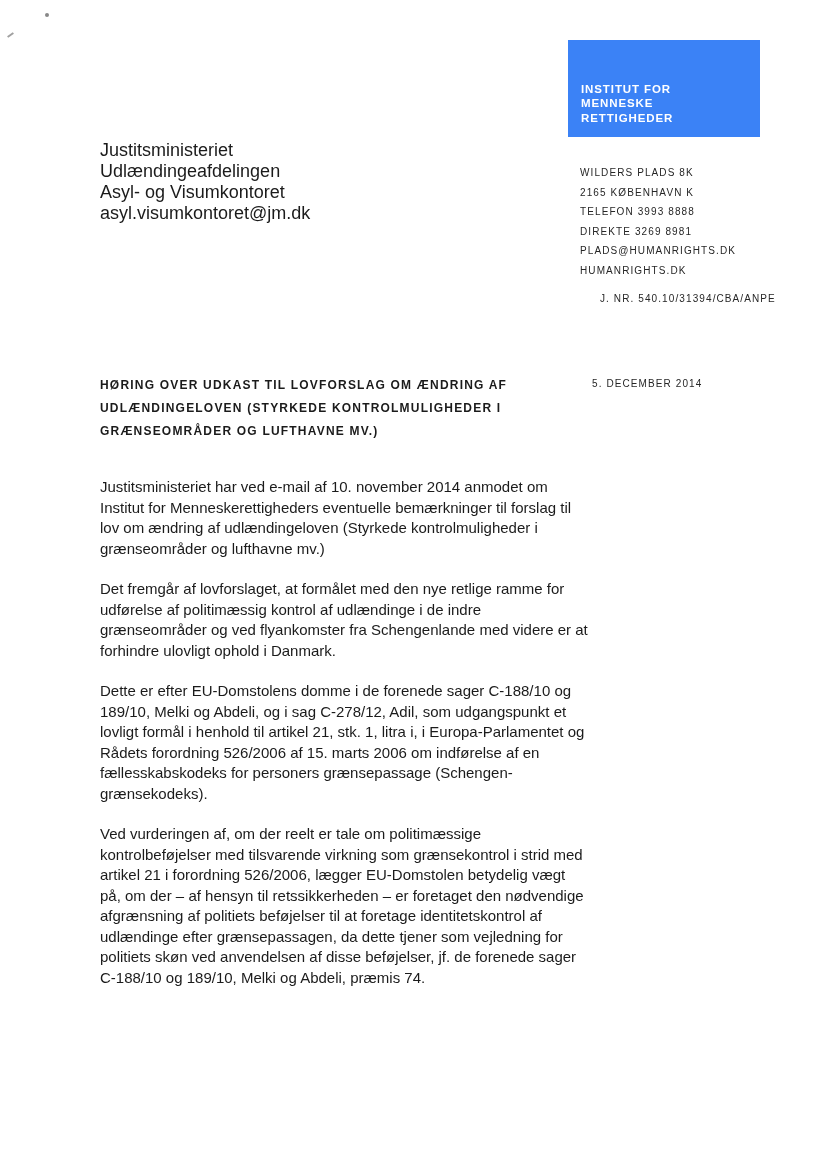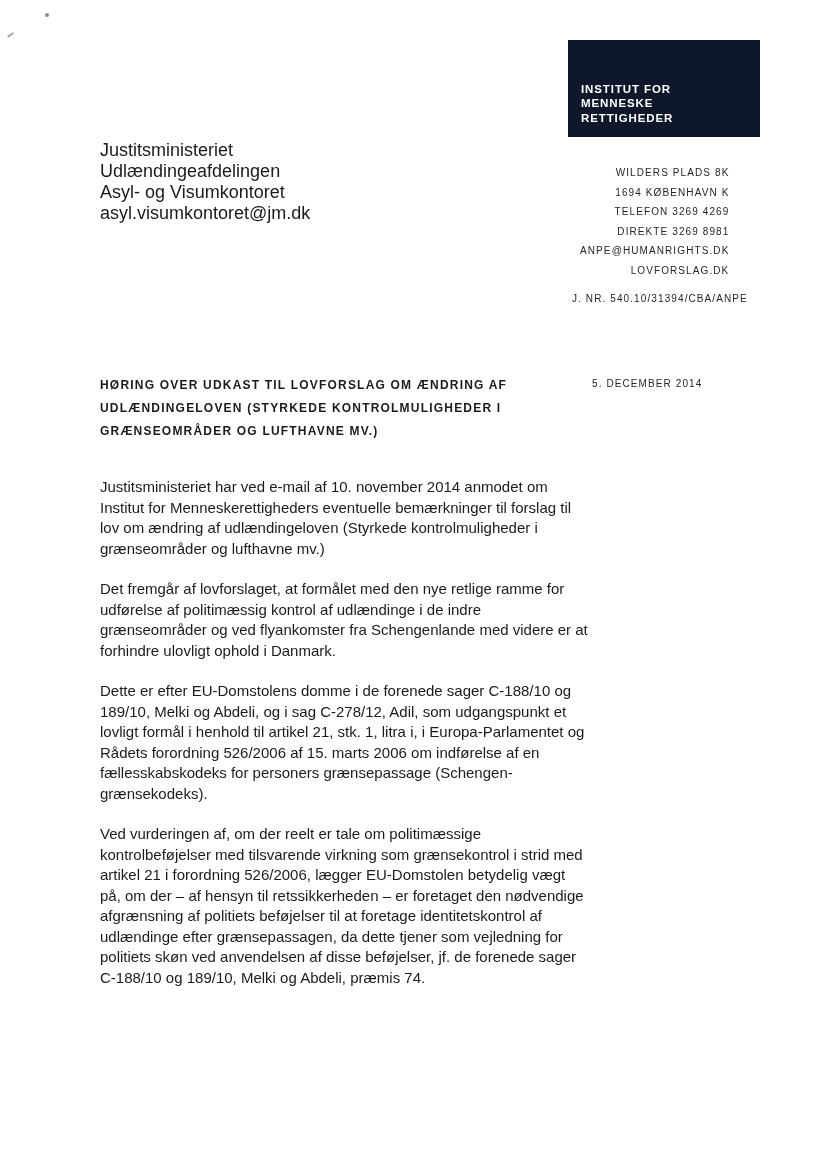--- a/index.html
+++ b/index.html
@@ -34,21 +34,21 @@
     background: #777;
     transform: rotate(-35deg);
     opacity: .7;
   }
 
   
   .logo-box {
     position: absolute;
     left: 568px; top: 40px;
     width: 192px; height: 97px;
-    background: #0f172a;
+    background: #3b82f6;
     box-sizing: border-box;
     display: flex;
     align-items: flex-end;
     padding: 10px 13px 12px 13px;
   }
   .logo-text {
     color: #ffffff;
     font-size: 11.5px;
     font-weight: bold;
     letter-spacing: 0.9px;
@@ -68,25 +68,24 @@
 
   
   .contact {
     position: absolute;
     left: 580px; top: 163px;
     font-size: 10px;
     letter-spacing: 1.1px;
     line-height: 19.5px;
     color: #262626;
     white-space: nowrap;
-    text-align: right;
   }
   .journal {
     position: absolute;
-    left: 572px; top: 293px;
+    left: 600px; top: 293px;
     font-size: 10px;
     letter-spacing: 1.1px;
     color: #262626;
     white-space: nowrap;
   }
   .letter-date {
     position: absolute;
     left: 580px; top: 378px;
     font-size: 10px;
     letter-spacing: 1.1px;
@@ -141,25 +140,25 @@
 
   <div class="recipient">
     <div>Justitsministeriet</div>
     <div>Udlændingeafdelingen</div>
     <div>Asyl- og Visumkontoret</div>
     <div class="recipient-email">asyl.visumkontoret@jm.dk</div>
   </div>
 
   <div class="contact">
     <div>WILDERS PLADS 8K</div>
-    <div>1694 KØBENHAVN K</div>
-    <div>TELEFON 3269 4269</div>
+    <div>2165 KØBENHAVN K</div>
+    <div>TELEFON 3993 8888</div>
     <div>DIREKTE 3269 8981</div>
-    <div>ANPE@HUMANRIGHTS.DK</div>
-    <div>LOVFORSLAG.DK</div>
+    <div>PLADS@HUMANRIGHTS.DK</div>
+    <div>HUMANRIGHTS.DK</div>
   </div>
 
   <div class="journal">J. NR. 540.10/31394/CBA/ANPE</div>
 
   <div class="letter-title">HØRING OVER UDKAST TIL LOVFORSLAG OM ÆNDRING AF UDLÆNDINGELOVEN (STYRKEDE KONTROLMULIGHEDER I GRÆNSEOMRÅDER OG LUFTHAVNE MV.)</div>
 
   <div class="letter-date">5. DECEMBER 2014</div>
 
   <div class="body-col">
     <p>Justitsministeriet har ved e-mail af 10. november 2014 anmodet om Institut for Menneskerettigheders eventuelle bemærkninger til forslag til lov om ændring af udlændingeloven (Styrkede kontrolmuligheder i grænseområder og lufthavne mv.)</p>

